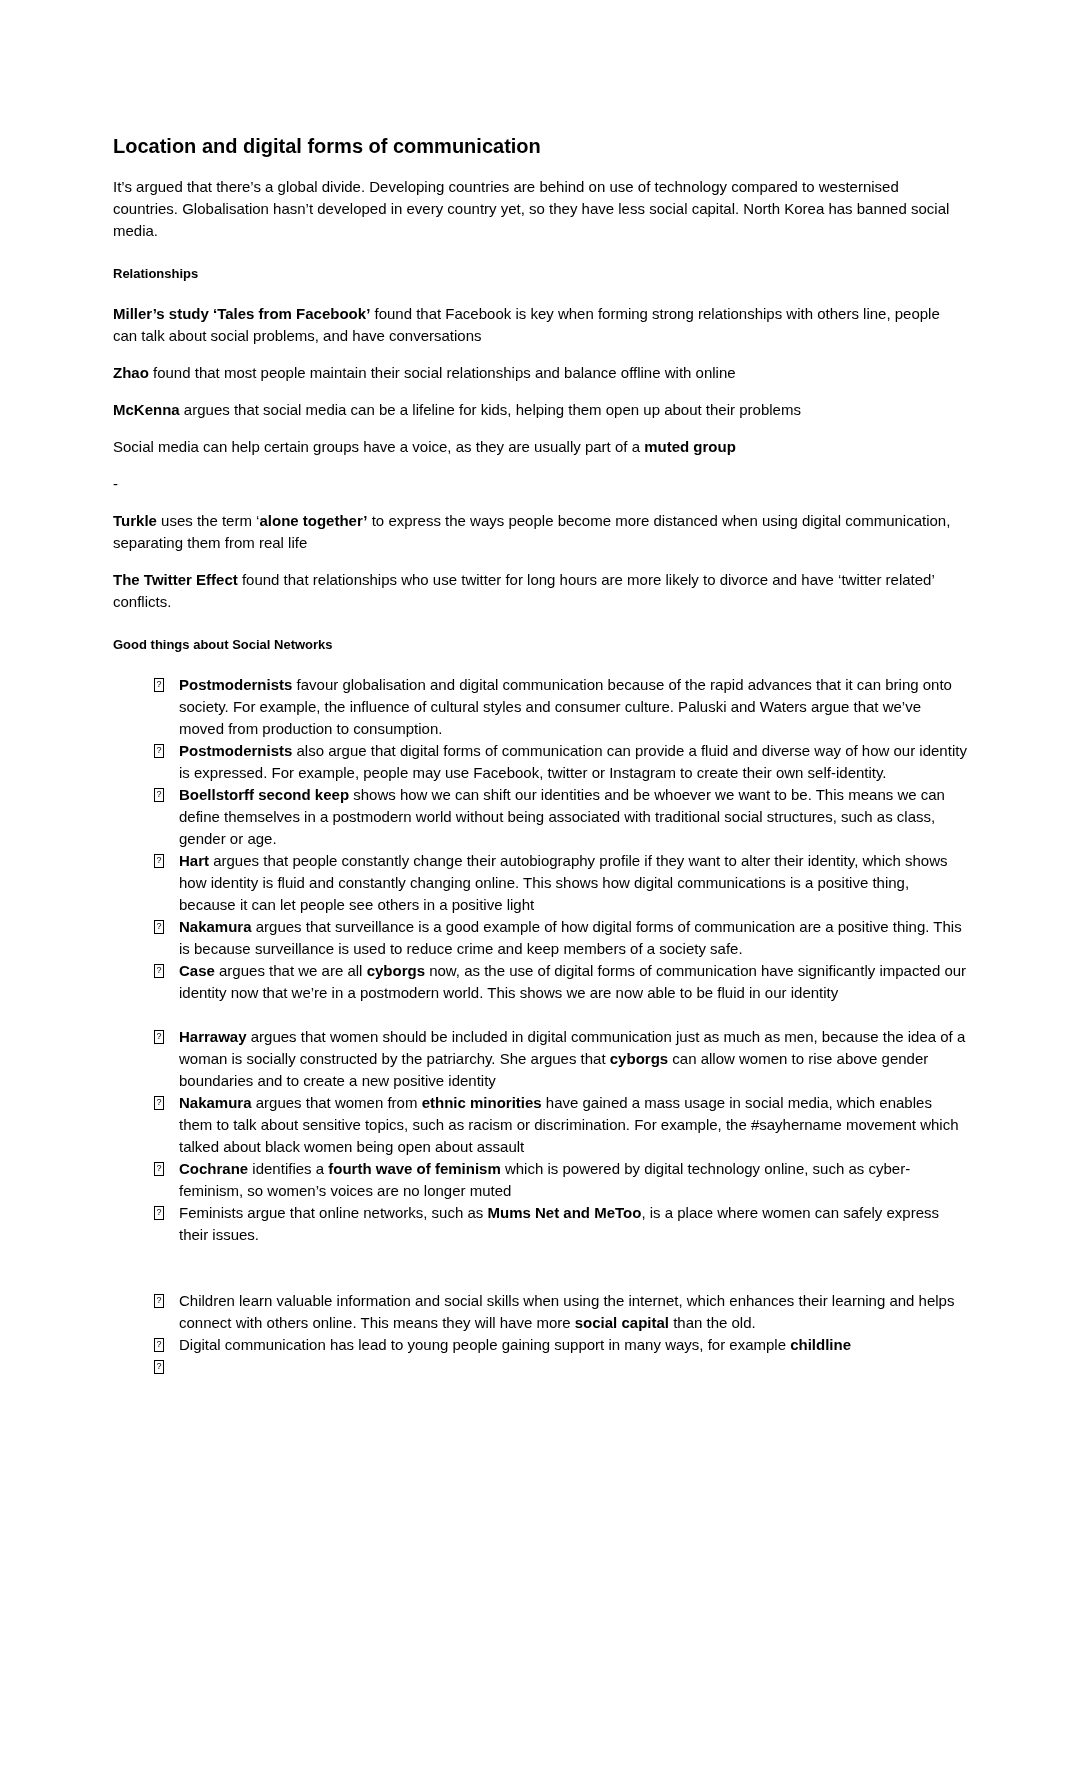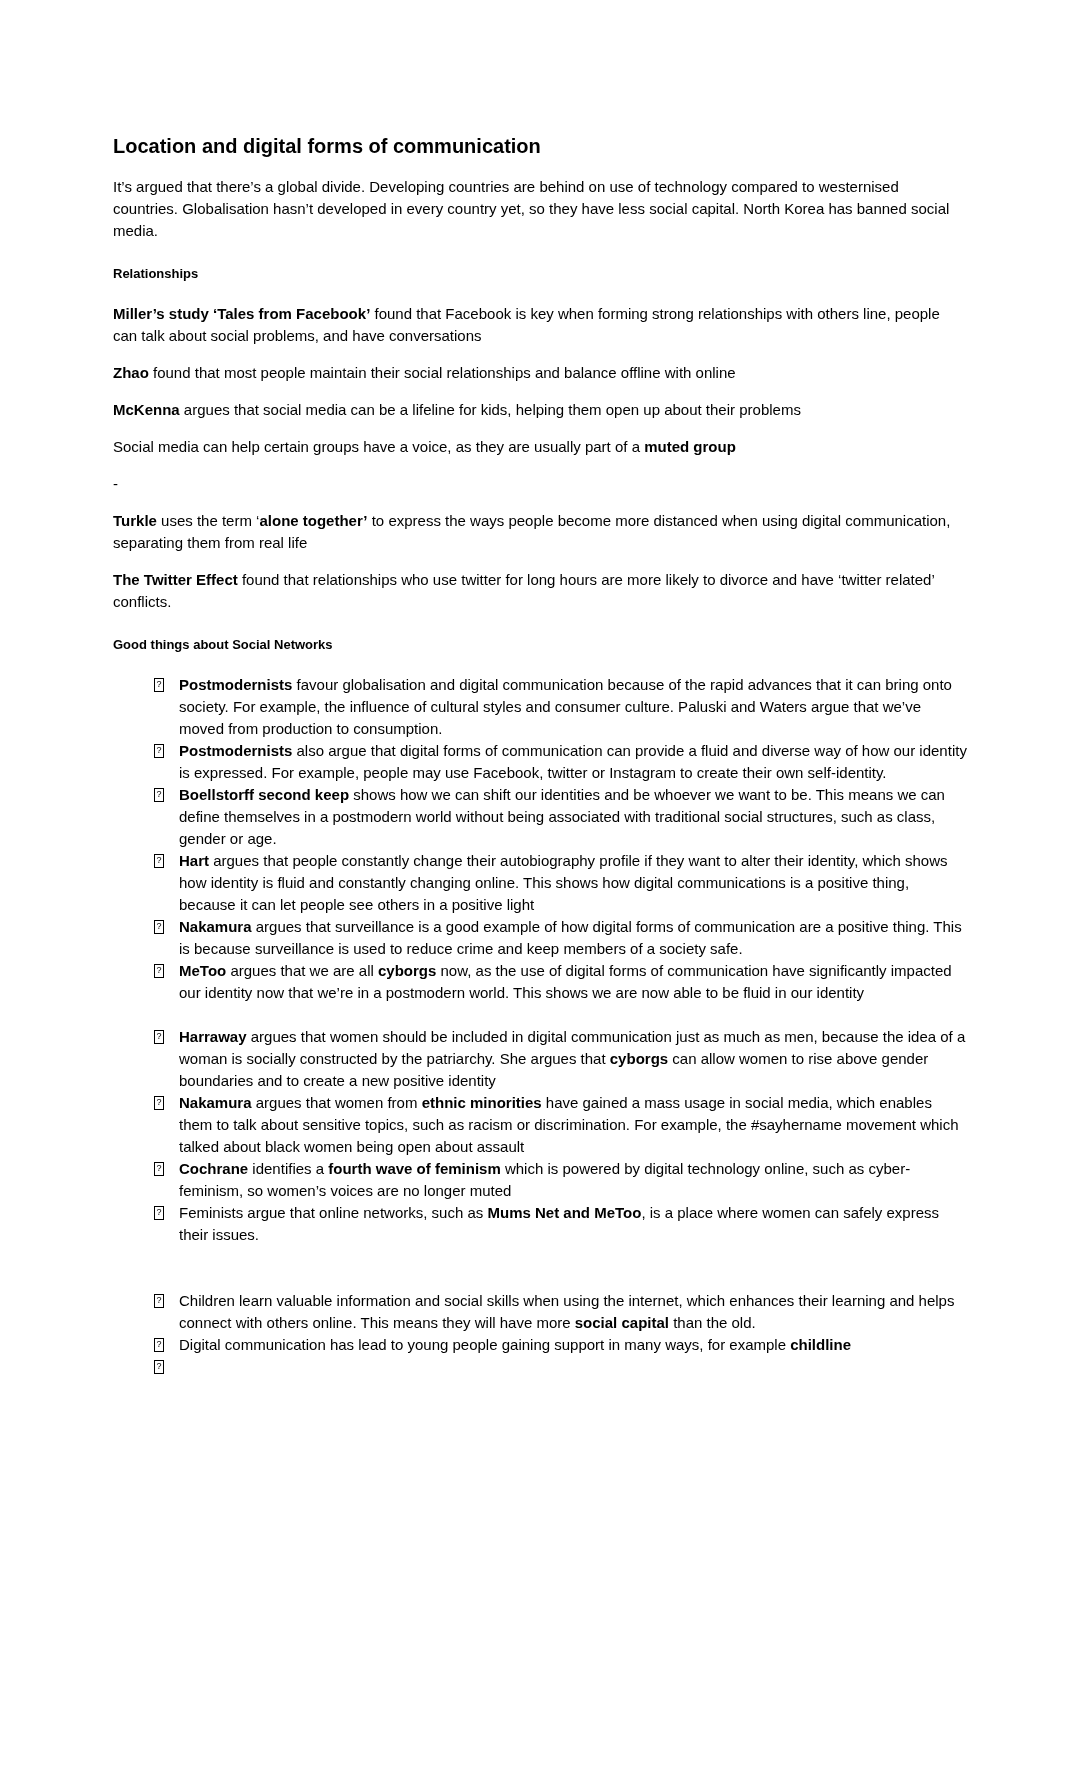--- a/index.html
+++ b/index.html
@@ -62,21 +62,21 @@
     <p class="doc-p"><span>-</span></p>
     <p class="doc-p"><span class="b">Turkle</span><span> uses the term ‘</span><span class="b">alone together’</span><span> to express the ways people become more distanced when using digital communication, separating them from real life</span></p>
     <p class="doc-p"><span class="b">The Twitter Effect</span><span> found that relationships who use twitter for long hours are more likely to divorce and have ‘twitter related’ conflicts.</span></p>
     <h2 class="doc-heading">Good things about Social Networks</h2>
     <ul class="doc-list">
       <li><span class="bullet-box">?</span><span><span class="b">Postmodernists</span><span> favour globalisation and digital communication because of the rapid advances that it can bring onto society. For example, the influence of cultural styles and consumer culture. Paluski and Waters argue that we’ve moved from production to consumption.</span></span></li>
       <li><span class="bullet-box">?</span><span><span class="b">Postmodernists</span><span> also argue that digital forms of communication can provide a fluid and diverse way of how our identity is expressed. For example, people may use Facebook, twitter or Instagram to create their own self-identity.</span></span></li>
       <li><span class="bullet-box">?</span><span><span class="b">Boellstorff second keep</span><span> shows how we can shift our identities and be whoever we want to be. This means we can define themselves in a postmodern world without being associated with traditional social structures, such as class, gender or age.</span></span></li>
       <li><span class="bullet-box">?</span><span><span class="b">Hart</span><span> argues that people constantly change their autobiography profile if they want to alter their identity, which shows how identity is fluid and constantly changing online. This shows how digital communications is a positive thing, because it can let people see others in a positive light</span></span></li>
       <li><span class="bullet-box">?</span><span><span class="b">Nakamura</span><span> argues that surveillance is a good example of how digital forms of communication are a positive thing. This is because surveillance is used to reduce crime and keep members of a society safe.</span></span></li>
-      <li><span class="bullet-box">?</span><span><span class="b">MeToo</span><span> argues that we are all </span><span class="b">cyborgs</span><span> now, as the use of digital forms of communication have significantly impacted our identity now that we’re in a postmodern world. This shows we are now able to be fluid in our identity</span></span></li>
+      <li><span class="bullet-box">?</span><span><span class="b">Case</span><span> argues that we are all </span><span class="b">cyborgs</span><span> now, as the use of digital forms of communication have significantly impacted our identity now that we’re in a postmodern world. This shows we are now able to be fluid in our identity</span></span></li>
       <li class="empty-line"></li>
       <li><span class="bullet-box">?</span><span><span class="b">Harraway</span><span> argues that women should be included in digital communication just as much as men, because the idea of a woman is socially constructed by the patriarchy. She argues that </span><span class="b">cyborgs</span><span> can allow women to rise above gender boundaries and to create a new positive identity</span></span></li>
       <li><span class="bullet-box">?</span><span><span class="b">Nakamura</span><span> argues that women from </span><span class="b">ethnic minorities</span><span> have gained a mass usage in social media, which enables them to talk about sensitive topics, such as racism or discrimination. For example, the #sayhername movement which talked about black women being open about assault</span></span></li>
       <li><span class="bullet-box">?</span><span><span class="b">Cochrane</span><span> identifies a </span><span class="b">fourth wave of feminism</span><span> which is powered by digital technology online, such as cyber-feminism, so women’s voices are no longer muted</span></span></li>
       <li><span class="bullet-box">?</span><span><span>Feminists argue that online networks, such as </span><span class="b">Mums Net and MeToo</span><span>, is a place where women can safely express their issues.</span></span></li>
       <li class="empty-line"></li>
       <li class="empty-line"></li>
       <li><span class="bullet-box">?</span><span><span>Children learn valuable information and social skills when using the internet, which enhances their learning and helps connect with others online. This means they will have more </span><span class="b">social capital</span><span> than the old.</span></span></li>
       <li><span class="bullet-box">?</span><span><span>Digital communication has lead to young people gaining support in many ways, for example </span><span class="b">childline</span></span></li>
       <li><span class="bullet-box">?</span></li>

